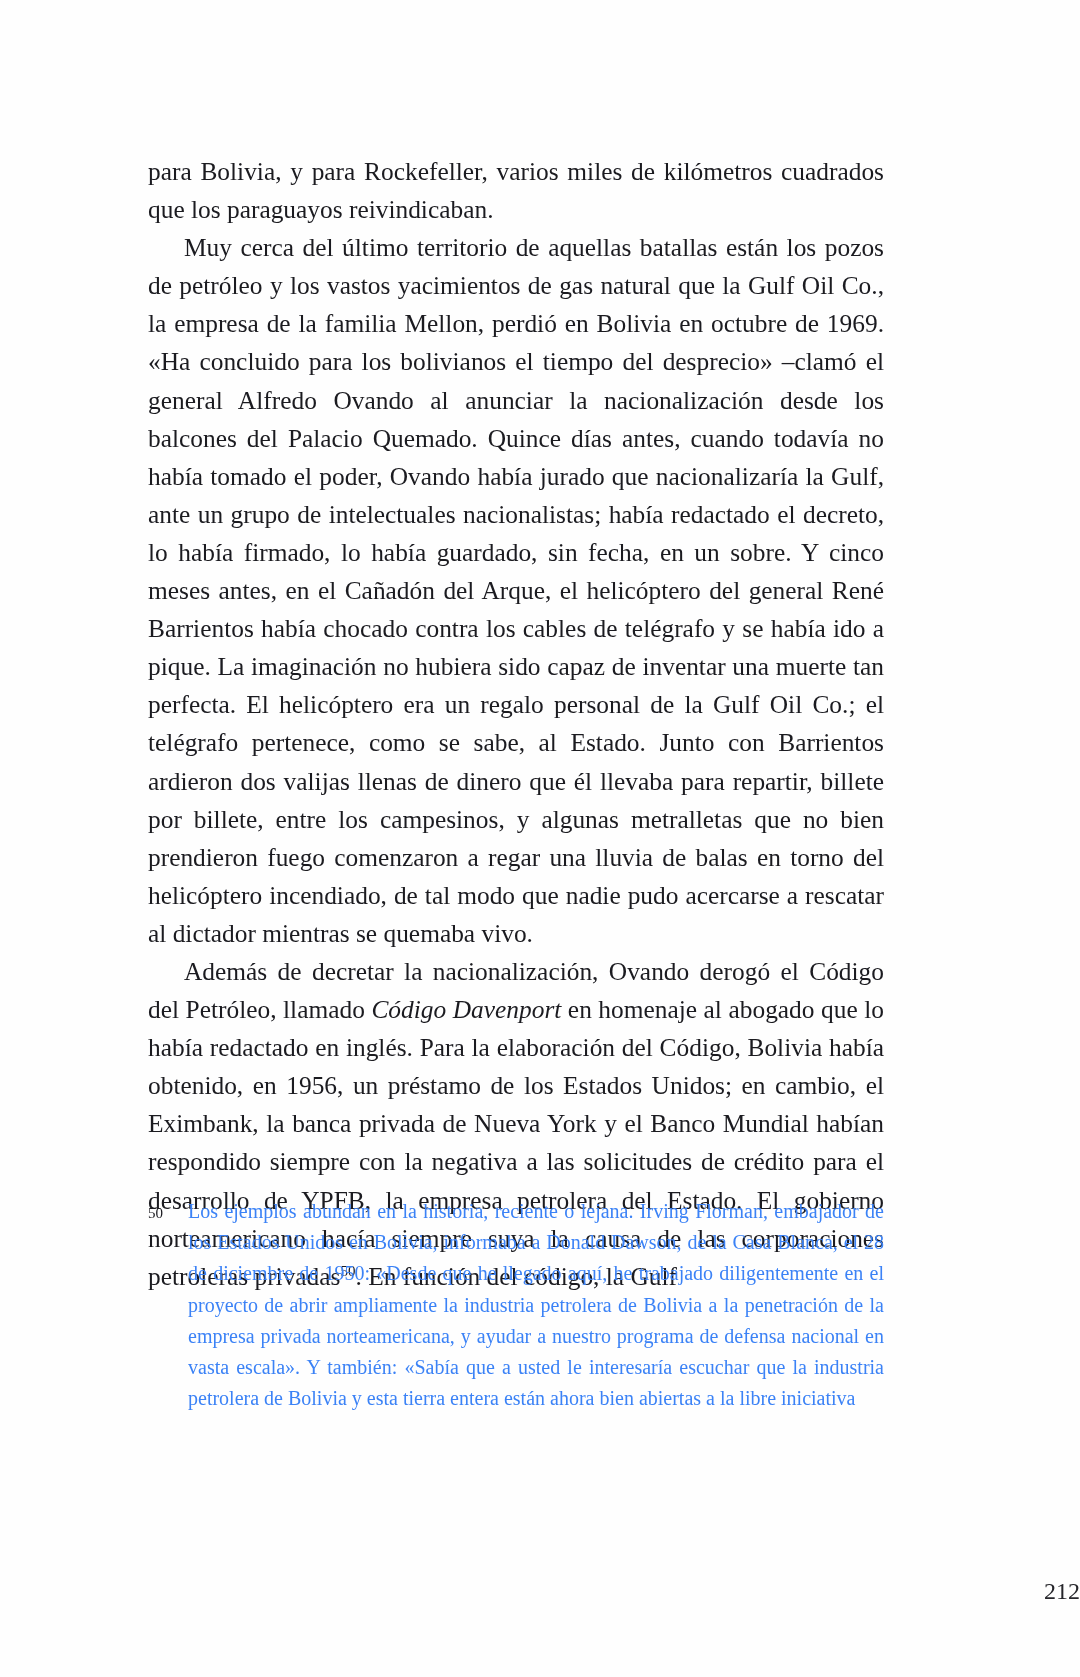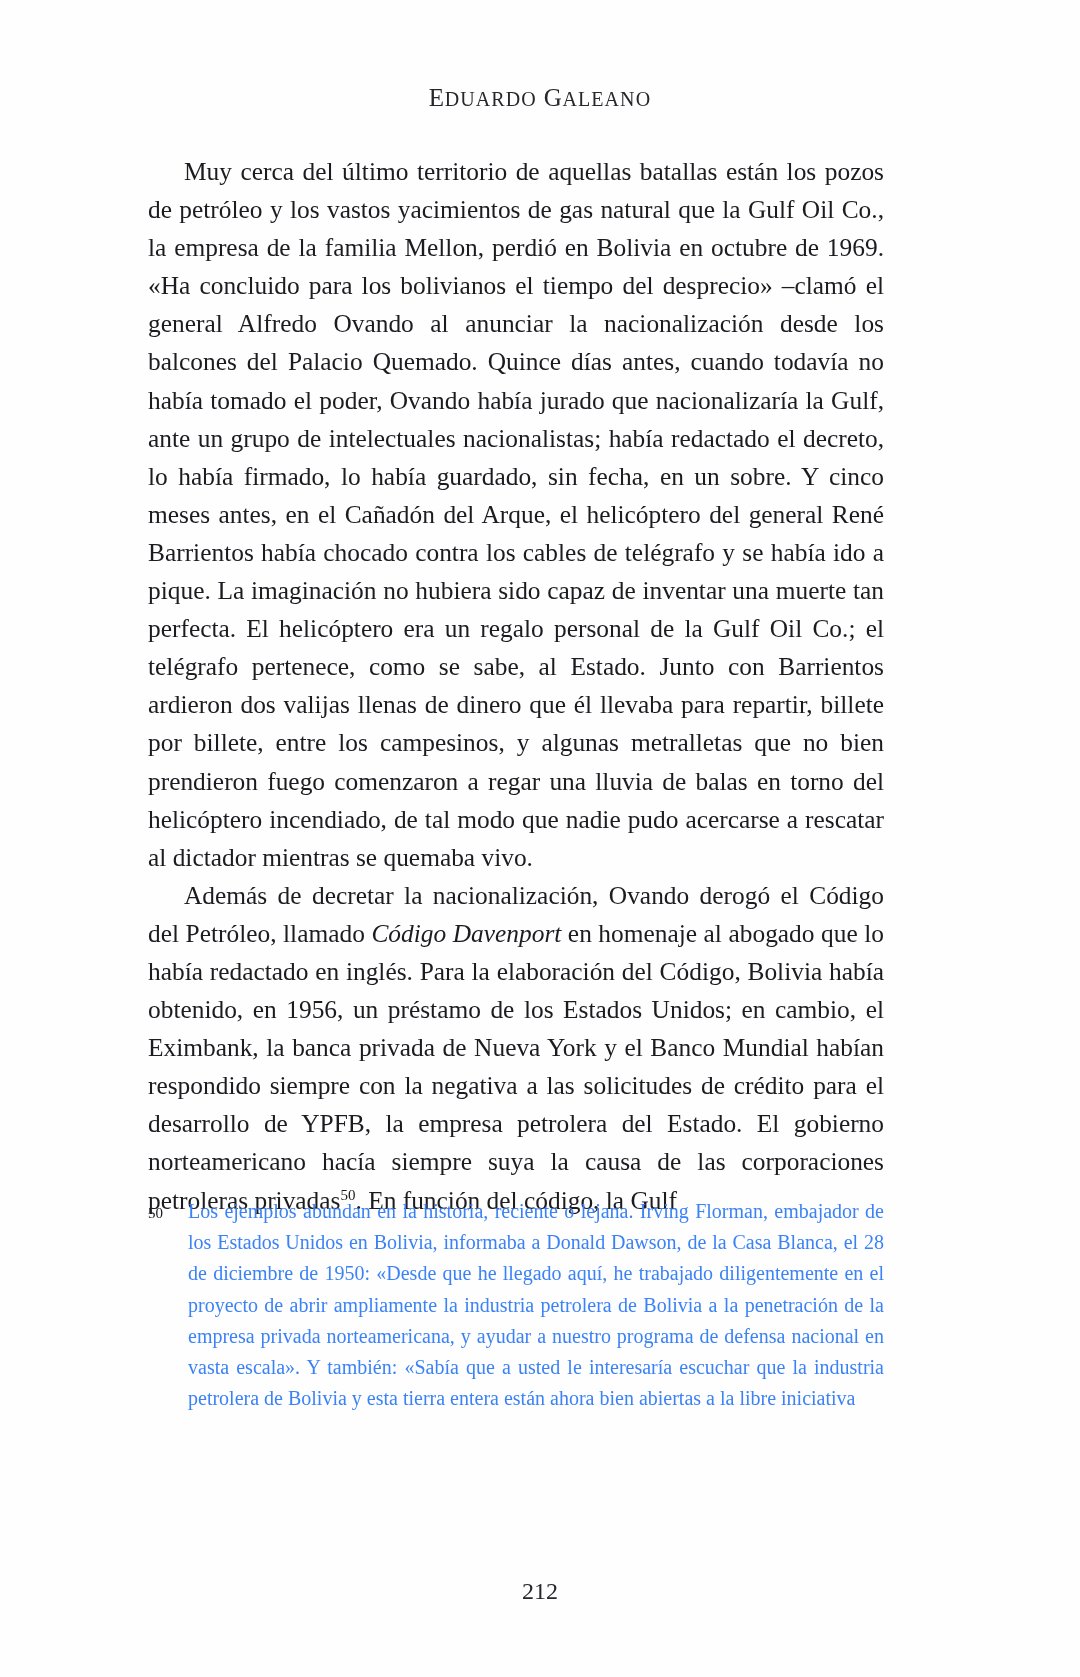--- a/index.html
+++ b/index.html
@@ -98,36 +98,34 @@
     text-align: justify;
     color: #3b82f6;
   }
 
   
   .folio {
     position: absolute;
     bottom: 72px;
     left: 0;
     width: 100%;
-    text-align: center;
+    text-align: right;
     font-size: 24px;
     color: #26262b;
   }
 </style>
 </head>
 <body>
 
 <div class="page">
 
-  <div class="running-head">
-    <span class="smallcaps-first">E</span><span class="smallcaps-rest">DUARDO</span><span class="smallcaps-first">&nbsp;G</span><span class="smallcaps-rest">ALEANO</span>
-  </div>
 
   <div class="textblock">
 
+    <p class="body">para Bolivia, y para Rockefeller, varios miles de kilómetros cuadrados que los paraguayos reivindicaban.</p>
 
     <p class="body indent">Muy cerca del último territorio de aquellas batallas están los pozos de petróleo y los vastos yacimientos de gas natural que la Gulf Oil Co., la empresa de la familia Mellon, perdió en Bolivia en octubre de 1969. «Ha concluido para los bolivianos el tiempo del desprecio» –clamó el general Alfredo Ovando al anunciar la nacionalización desde los balcones del Palacio Quemado. Quince días antes, cuando todavía no había tomado el poder, Ovando había jurado que nacionalizaría la Gulf, ante un grupo de intelectuales nacionalistas; había redactado el decreto, lo había firmado, lo había guardado, sin fecha, en un sobre. Y cinco meses antes, en el Cañadón del Arque, el helicóptero del general René Barrientos había chocado contra los cables de telégrafo y se había ido a pique. La imaginación no hubiera sido capaz de inventar una muerte tan perfecta. El helicóptero era un regalo personal de la Gulf Oil Co.; el telégrafo pertenece, como se sabe, al Estado. Junto con Barrientos ardieron dos valijas llenas de dinero que él llevaba para repartir, billete por billete, entre los campesinos, y algunas metralletas que no bien prendieron fuego comenzaron a regar una lluvia de balas en torno del helicóptero incendiado, de tal modo que nadie pudo acercarse a rescatar al dictador mientras se quemaba vivo.</p>
 
     <p class="body indent"><span>Además de decretar la nacionalización, Ovando derogó el Código del Petróleo, llamado </span><span class="it">Código Davenport</span><span> en homenaje al abogado que lo había redactado en inglés. Para la elaboración del Código, Bolivia había obtenido, en 1956, un préstamo de los Estados Unidos; en cambio, el Eximbank, la banca privada de Nueva York y el Banco Mundial habían respondido siempre con la negativa a las solicitudes de crédito para el desarrollo de YPFB, la empresa petrolera del Estado. El gobierno norteamericano hacía siempre suya la causa de las corporaciones petroleras privadas</span><sup class="fn">50</sup><span>. En función del código, la Gulf</span></p>
 
   </div>
 
   <div class="footnote">
     <div class="footnote-marker">50</div>
     <p class="footnote-text">Los ejemplos abundan en la historia, reciente o lejana. Irving Florman, embajador de los Estados Unidos en Bolivia, informaba a Donald Dawson, de la Casa Blanca, el 28 de diciembre de 1950: «Desde que he llegado aquí, he trabajado diligentemente en el proyecto de abrir ampliamente la industria petrolera de Bolivia a la penetración de la empresa privada norteamericana, y ayudar a nuestro programa de defensa nacional en vasta escala». Y también: «Sabía que a usted le interesaría escuchar que la industria petrolera de Bolivia y esta tierra entera están ahora bien abiertas a la libre iniciativa</p>

